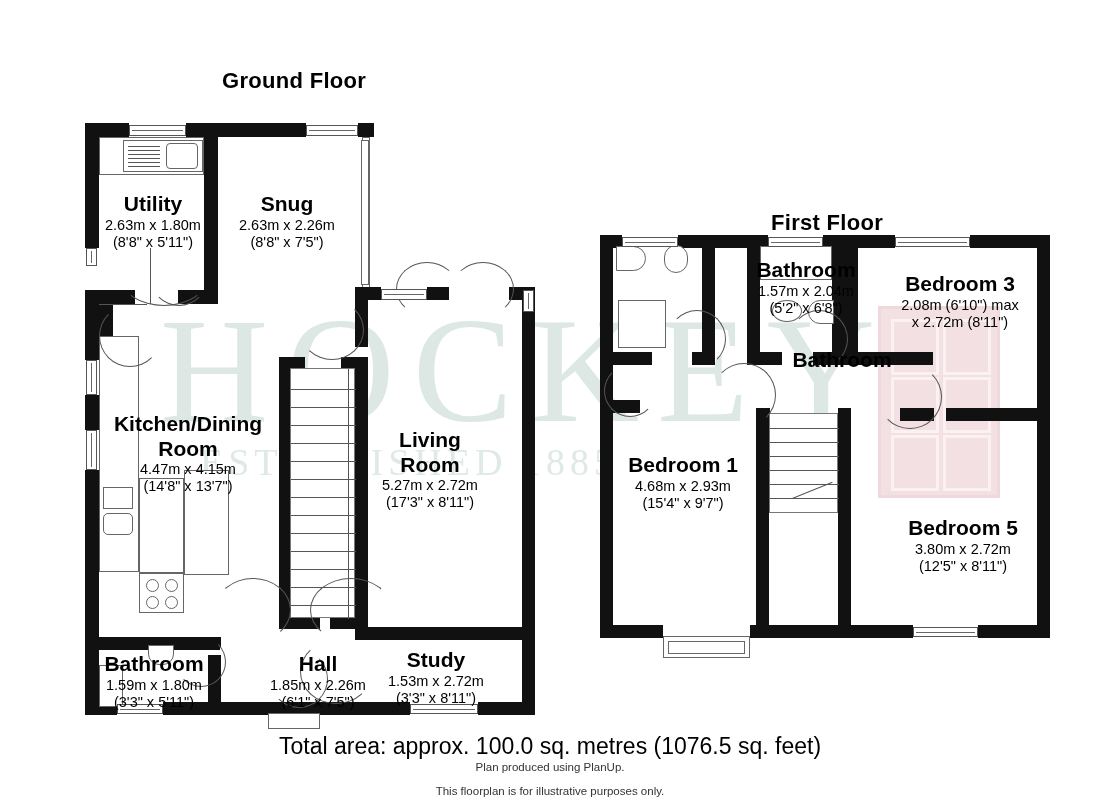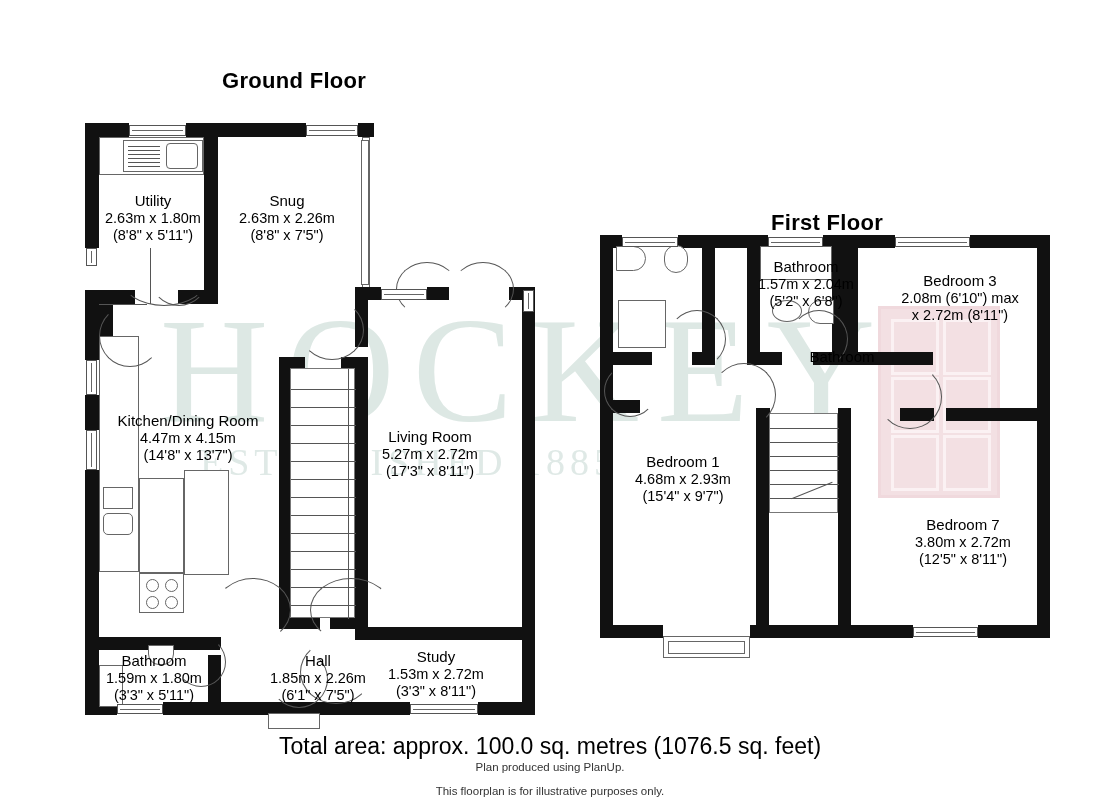--- a/index.html
+++ b/index.html
@@ -54,21 +54,21 @@
   .win{position:absolute;background:#fff;border:1px solid #555;box-sizing:border-box;z-index:6;}
   .win:after{content:"";position:absolute;left:2px;right:2px;top:50%;height:1px;background:#666;margin-top:-0.5px;}
   .winv{position:absolute;background:#fff;border:1px solid #555;box-sizing:border-box;z-index:6;}
   .winv:after{content:"";position:absolute;top:2px;bottom:2px;left:50%;width:1px;background:#666;margin-left:-0.5px;}
 
   
   .arc{position:absolute;border:1px solid #555;border-radius:50%;z-index:5;}
 
   
   .room{position:absolute;text-align:center;z-index:7;line-height:1.17;white-space:nowrap;}
-  .room .nm{font-size:15px;font-weight:normal;display:block;}
+  .room .nm{font-size:21px;font-weight:bold;display:block;}
   .room .dm{font-size:14.5px;display:block;}
   .room.wrapnm .nm{white-space:normal;}
 
   
   #footer-area{
     position:absolute;left:0;top:733px;width:1100px;text-align:center;z-index:8;
   }
   #footer-total{font-size:23px;}
   #footer-note1,#footer-note2{font-size:11.5px;color:#333;line-height:1.35;}
   #footer-note1{margin-top:8px;}
@@ -333,21 +333,21 @@
   </div>
   <div class="room" style="left:222px;top:348px;width:120px;">
     <span class="nm">Bathroom</span>
   </div>
   <div class="room" style="left:50px;top:453px;width:146px;">
     <span class="nm">Bedroom 1</span>
     <span class="dm">4.68m x 2.93m</span>
     <span class="dm">(15'4" x 9'7")</span>
   </div>
   <div class="room" style="left:330px;top:516px;width:146px;">
-    <span class="nm">Bedroom 7</span>
+    <span class="nm">Bedroom 5</span>
     <span class="dm">3.80m x 2.72m</span>
     <span class="dm">(12'5" x 8'11")</span>
   </div>
 </div>
 
 <div id="footer-area">
   <div id="footer-total">Total area: approx. 100.0 sq. metres (1076.5 sq. feet)</div>
   <div id="footer-note2">Plan produced using PlanUp.</div>
   <div id="footer-note1">This floorplan is for illustrative purposes only.</div>
 </div>

